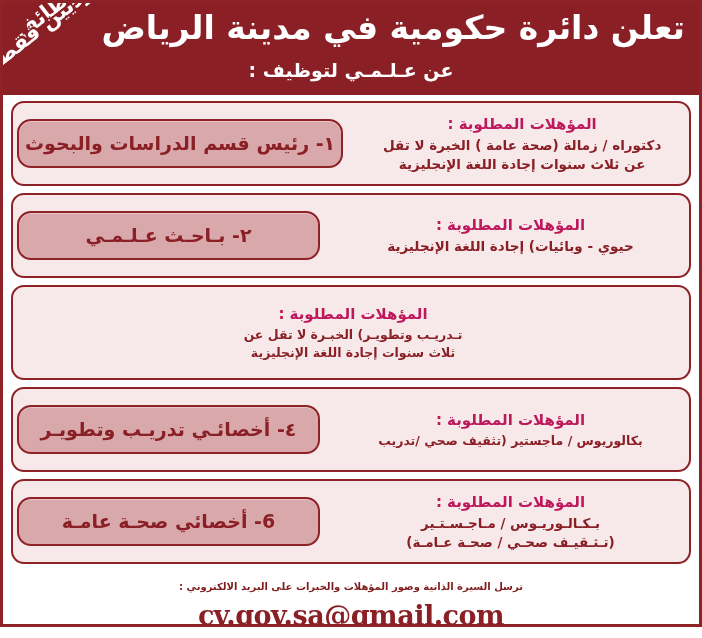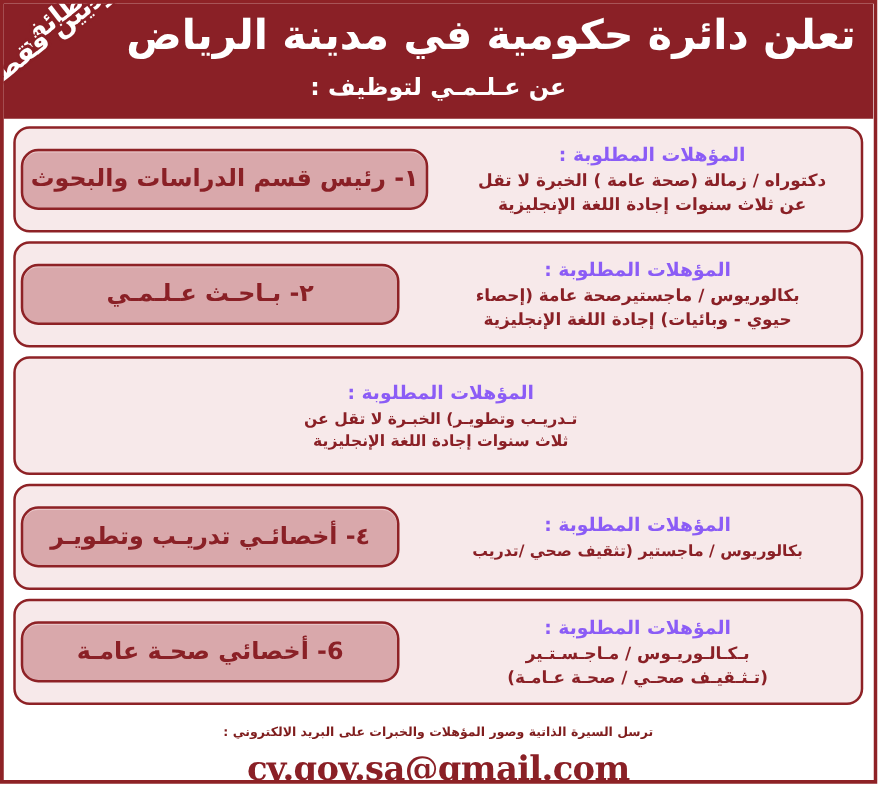--- a/index.html
+++ b/index.html
@@ -147,21 +147,21 @@
   .title-pill.spaced { letter-spacing: 2.5px; }
 
   .qual-zone {
     flex: 1 1 auto;
     padding: 4px 6px 4px 10px;
     box-sizing: border-box;
     direction: rtl;
     text-align: center;
   }
   .qual-heading {
-    color: #8b5cf6;
+    color: #be185d;
     font-size: 15px;
     font-weight: bold;
     line-height: 21px;
     margin-bottom: 1px;
     text-align: center;
     direction: rtl;
   }
   .qual-line {
     color: #8a2026;
     font-size: 13.5px;
@@ -228,21 +228,20 @@
         <div class="qual-line">عن ثلاث سنوات إجادة اللغة الإنجليزية</div>
       </div>
     </div>
 
     <div class="job-card">
       <div class="title-zone">
         <div class="title-pill spaced">٢- بـاحـث عـلـمـي</div>
       </div>
       <div class="qual-zone">
         <div class="qual-heading">المؤهلات المطلوبة :</div>
-        <div class="qual-line">بكالوريوس / ماجستيرصحة عامة (إحصاء</div>
         <div class="qual-line">حيوي - وبائيات) إجادة اللغة الإنجليزية</div>
       </div>
     </div>
 
     <div class="job-card tall">
       <div class="qual-zone">
         <div class="qual-heading">المؤهلات المطلوبة :</div>
         <div class="qual-line small">تـدريـب وتطويـر) الخبـرة لا تقل عن</div>
         <div class="qual-line small">ثلاث سنوات إجادة اللغة الإنجليزية</div>
       </div>

